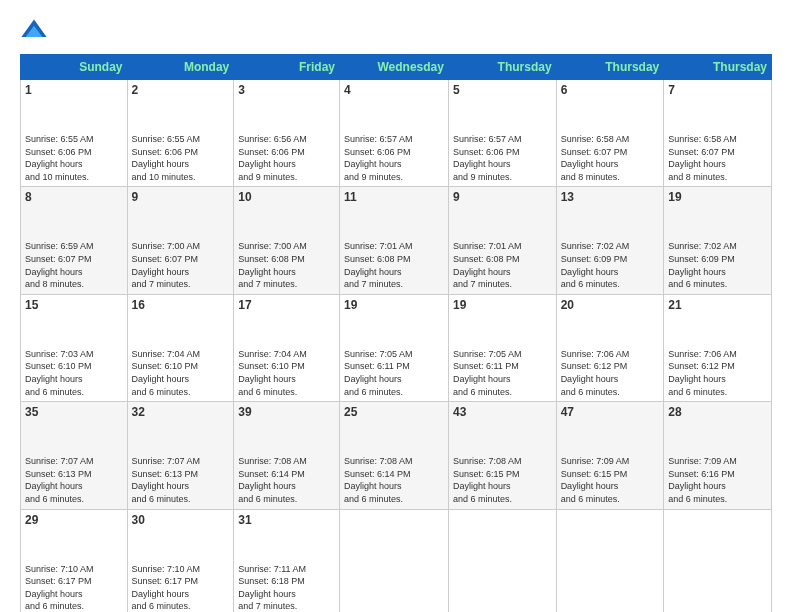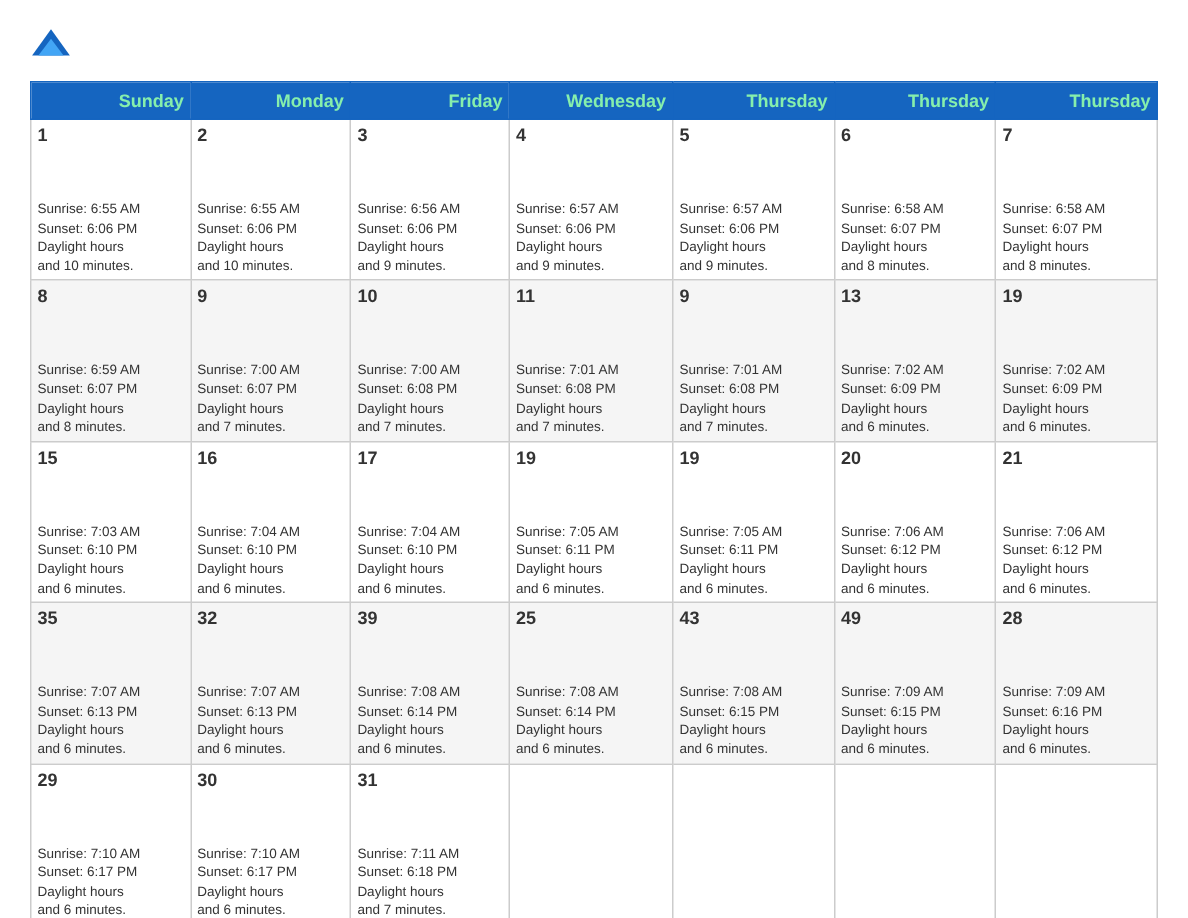--- a/index.html
+++ b/index.html
@@ -370,21 +370,21 @@
           <td>
         <span class="day-number">43</span>
         <div class="day-info">
           Sunrise: 7:08 AM<br>
           Sunset: 6:15 PM<br>
           Daylight hours<br>
           and 6 minutes.
         </div>
       </td>
           <td>
-        <span class="day-number">49</span>
+        <span class="day-number">47</span>
         <div class="day-info">
           Sunrise: 7:09 AM<br>
           Sunset: 6:15 PM<br>
           Daylight hours<br>
           and 6 minutes.
         </div>
       </td>
           <td>
         <span class="day-number">28</span>
         <div class="day-info">

